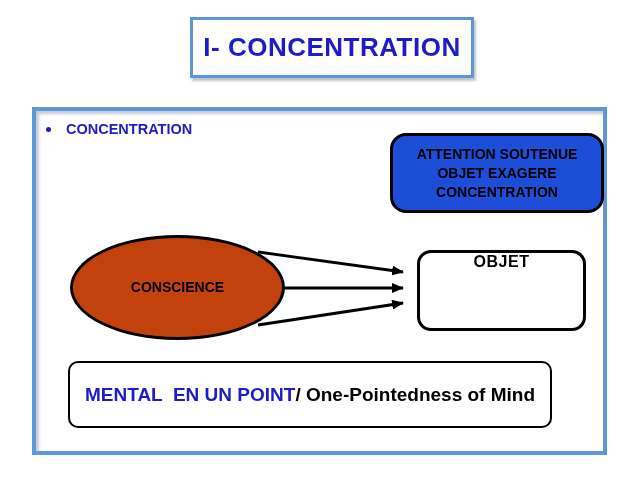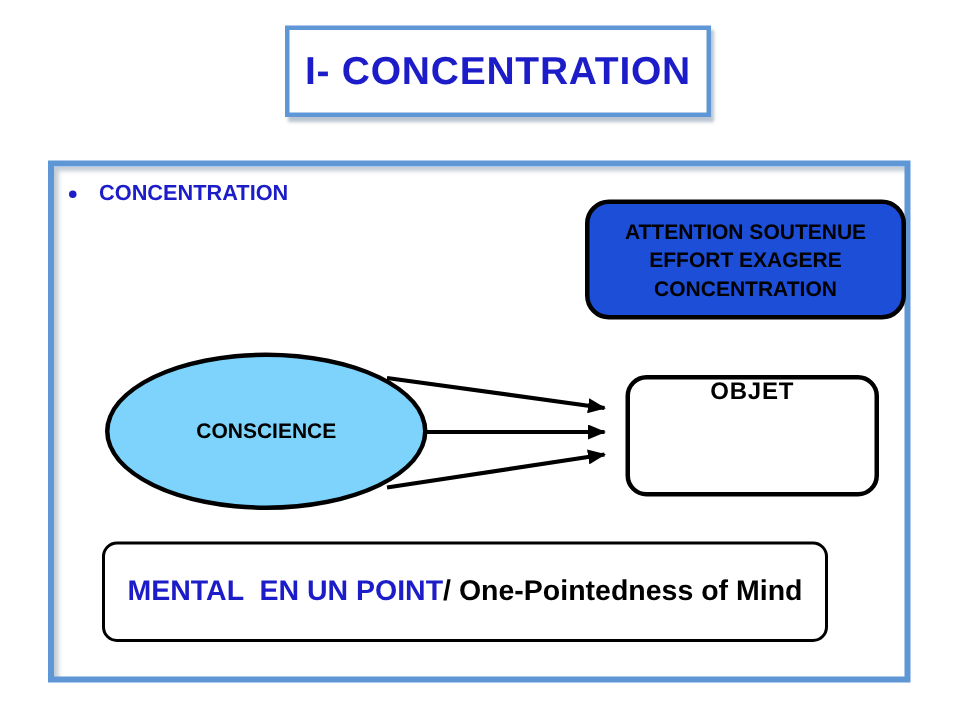--- a/index.html
+++ b/index.html
@@ -67,21 +67,21 @@
     background:#1d4ed8;
     display:flex;flex-direction:column;align-items:center;justify-content:center;
     text-align:center;
     font-size:14px;line-height:19px;color:#000;
   }
   
   .ellipse{
     position:absolute;left:34px;top:124px;width:215px;height:105px;
     border:3px solid var(--shape-border,#000);
     border-radius:50%;
-    background:#7dd3fc;
+    background:#c2410c;
     display:flex;flex-direction:column;align-items:center;justify-content:center;
     text-align:center;
     font-size:14px;line-height:19px;color:#000;
   }
   
   .arrows{
     position:absolute;left:214px;top:134px;width:170px;height:100px;
   }
   .arrows line{
     stroke:var(--shape-border,#000);
@@ -125,21 +125,21 @@
 
     <ul class="bullets">
       <li>
         <span class="dot"></span>
         <span>CONCENTRATION</span>
       </li>
     </ul>
 
     <div class="attention-box">
       <div>ATTENTION SOUTENUE</div>
-      <div>EFFORT EXAGERE</div>
+      <div>OBJET EXAGERE</div>
       <div>CONCENTRATION</div>
     </div>
 
     <div class="ellipse">
       <div>CONSCIENCE</div>
     </div>
 
     <svg class="arrows" viewBox="0 0 170 100">
       <defs>
         <marker id="ah" markerUnits="userSpaceOnUse" markerWidth="12" markerHeight="10" refX="11" refY="5" orient="auto">

